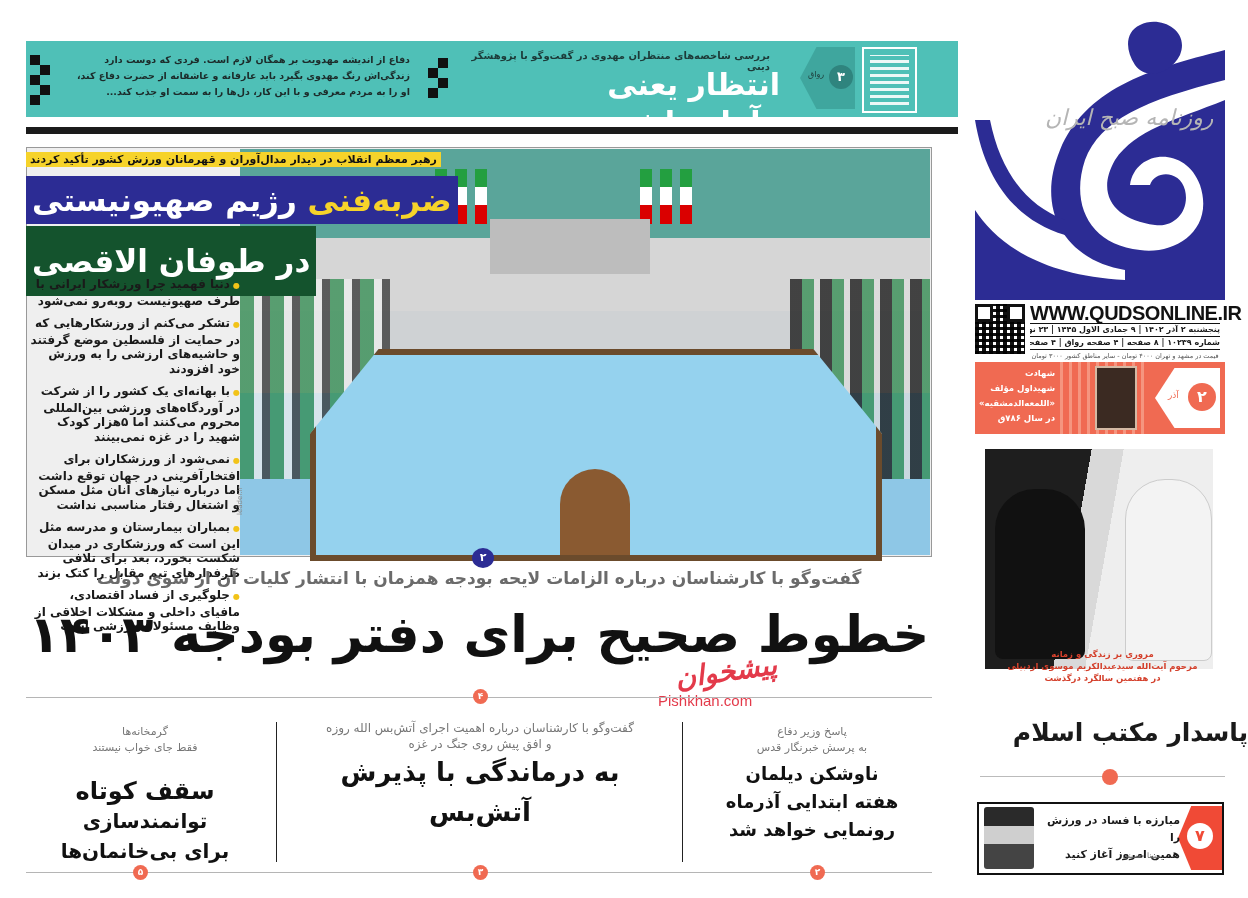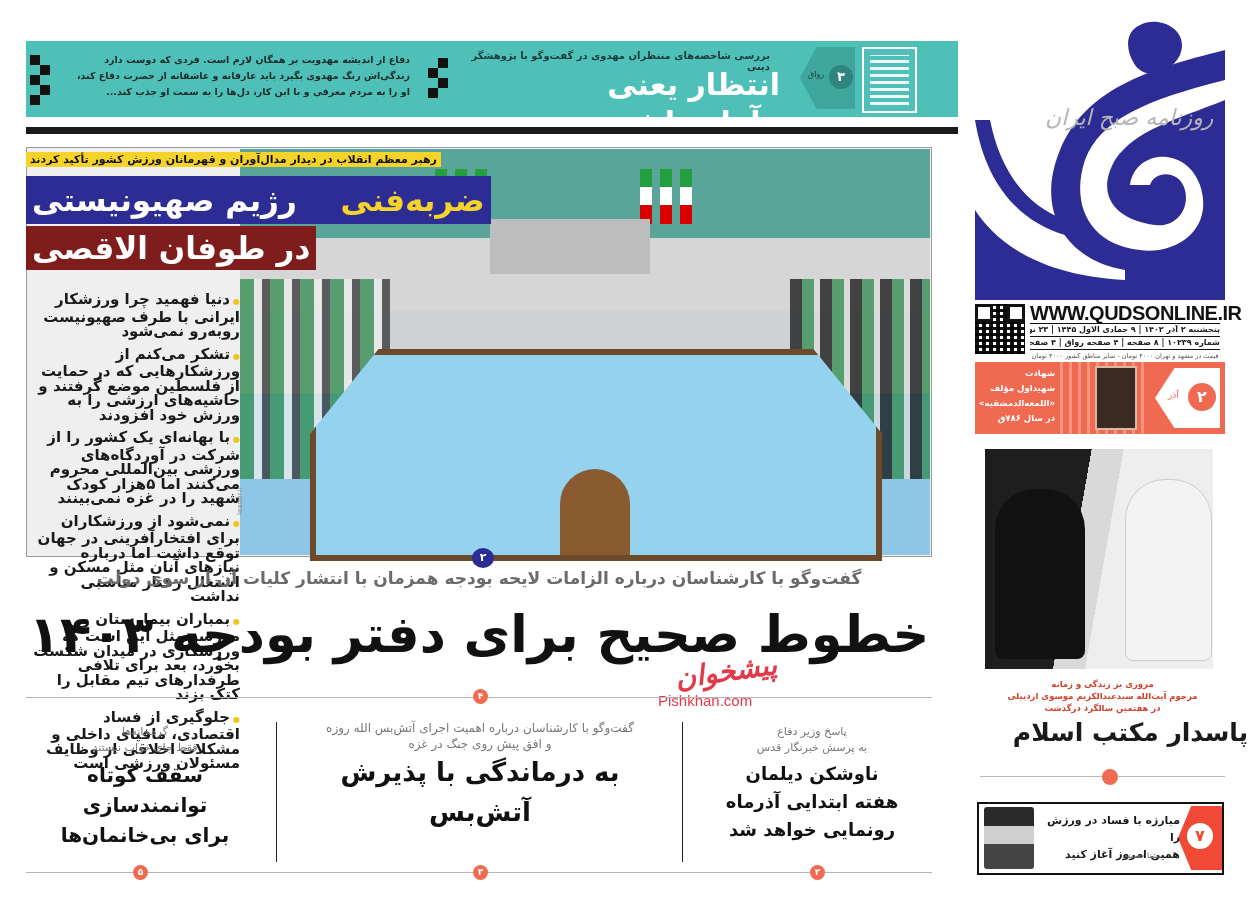--- a/index.html
+++ b/index.html
@@ -38,21 +38,21 @@
   .book{left:1095px;top:366px;width:42px;height:64px;background:#3b2a22;border:2px solid #d4b9a4;box-sizing:border-box;}
   .anniv-text{left:980px;top:366px;width:75px;font-size:8.5px;line-height:15px;color:#fff;font-weight:bold;text-align:right;}
   .anniv-hex{left:1155px;top:368px;width:65px;height:60px;background:#fff;clip-path:polygon(30% 0,100% 0,100% 100%,30% 100%,0 50%);}
   .anniv-circle{left:1188px;top:383px;width:28px;height:28px;border-radius:50%;background:#f06a52;color:#fff;font-size:16px;font-weight:bold;text-align:center;line-height:28px;}
   .anniv-month{left:1168px;top:390px;font-size:9px;color:#f06a52;}
 
   
   .photo-bw{left:985px;top:449px;width:228px;height:220px;background:linear-gradient(100deg,#1e1e1e 0 40%,#d9d9d9 40% 52%,#eee 52% 100%);}
   .photo-bw .p1{position:absolute;left:10px;top:40px;width:90px;height:170px;background:#111;border-radius:40px 40px 8px 8px;}
   .photo-bw .p2{position:absolute;left:140px;top:30px;width:85px;height:180px;background:#f3f3f3;border-radius:40px 40px 8px 8px;border:1px solid #ccc;}
-  .right-kicker{left:980px;top:678px;width:245px;font-size:8.5px;line-height:12px;color:#d4402c;font-weight:bold;text-align:center;}
+  .right-kicker{left:980px;top:648px;width:245px;font-size:8.5px;line-height:12px;color:#d4402c;font-weight:bold;text-align:center;}
   .right-title{left:1008px;top:718px;width:245px;font-size:25px;font-weight:900;text-align:center;}
   .right-rule{left:980px;top:776px;width:245px;height:1px;background:#bbb;}
   .right-badge{left:1102px;top:769px;width:16px;height:16px;border-radius:50%;background:#f06a52;}
 
   .opinion{left:977px;top:802px;width:247px;height:73px;border:2px solid #111;box-sizing:border-box;}
   .op-hex{left:1178px;top:806px;width:44px;height:64px;background:#f04a36;clip-path:polygon(30% 0,100% 0,100% 100%,30% 100%,0 50%);}
   .op-circle{left:1187px;top:823px;width:26px;height:26px;border-radius:50%;background:#fff;color:#f04a36;font-size:16px;font-weight:bold;text-align:center;line-height:26px;}
   .op-title{left:1035px;top:812px;width:145px;font-size:11px;line-height:17px;font-weight:900;text-align:right;}
   .op-author{left:1035px;top:851px;width:125px;font-size:7.5px;color:#666;text-align:right;}
   .op-photo{left:984px;top:807px;width:50px;height:62px;background:linear-gradient(180deg,#2a2a2a 0 30%,#cfcfcf 30% 60%,#444 60% 100%);border-radius:3px;}
@@ -62,23 +62,23 @@
   .photo{left:240px;top:149px;width:690px;height:406px;background:linear-gradient(180deg,#5aa59a 0 22%,#d6d6d6 22% 40%,#cfd2d4 40% 60%,#8ec7e6 60% 100%);}
   .photo .stage{position:absolute;left:250px;top:70px;width:160px;height:55px;background:#bdbdbd;}
   .photo .ring{position:absolute;left:70px;top:200px;width:560px;height:200px;background:#95d2ee;border:6px solid #6b4b2c;clip-path:polygon(12% 0,88% 0,100% 40%,100% 100%,0 100%,0 40%);}
   .photo .crowdL{position:absolute;left:0;top:130px;width:150px;height:200px;background:repeating-linear-gradient(90deg,#2e8b4e 0 14px,#eee 14px 22px,#333 22px 30px);opacity:.75;}
   .photo .crowdR{position:absolute;right:0;top:130px;width:140px;height:200px;background:repeating-linear-gradient(90deg,#111 0 12px,#2e8b4e 12px 24px,#ddd 24px 30px);opacity:.75;}
   .photo .arch{position:absolute;left:320px;top:320px;width:70px;height:86px;background:#8a5a31;border-radius:35px 35px 0 0;}
   .photo .flag{position:absolute;top:20px;width:12px;height:55px;background:linear-gradient(180deg,#239f40 0 33%,#fff 33% 66%,#da0000 66%);}
 
   .kicker-yellow{left:26px;top:152px;background:#f6d32a;font-size:11px;font-weight:900;padding:1px 4px;color:#111;}
   .head-blue1{left:26px;top:176px;background:#2c2c94;color:#fff;font-size:31px;font-weight:900;padding:0 6px;line-height:48px;}
-  .head-blue1 .yel{color:#f6d32a;margin-left:33px;}
-  .head-blue2{left:26px;top:226px;background:#7f1d1d;color:#fff;font-size:31px;font-weight:900;padding:0 6px;line-height:44px;}
-  .bullets{left:30px;top:292px;width:210px;font-size:15px;line-height:14.5px;font-weight:bold;text-align:right;}
+  .head-blue1 .yel{color:#f6d32a;}
+  .head-blue2{left:26px;top:226px;background:#14532d;color:#fff;font-size:31px;font-weight:900;padding:13px 6px;line-height:44px;}
+  .bullets{left:30px;top:277px;width:210px;font-size:12px;line-height:14.5px;font-weight:bold;text-align:right;}
   .bullets li{list-style:none;margin:0 0 8px 0;}
   .bullets li::before{content:"●";color:#f2c318;font-size:8px;margin-left:3px;}
   .credit{left:236px;top:515px;font-size:7px;color:#888;transform:rotate(-90deg);transform-origin:left top;}
   .page-badge-blue{left:472px;top:548px;width:22px;height:20px;border-radius:50%;background:#2c2c94;color:#fff;font-size:11px;font-weight:bold;text-align:center;line-height:20px;}
 
   .main-kicker{left:26px;top:568px;width:906px;font-size:17px;font-weight:bold;color:#6b6b6b;text-align:center;}
   .main-title{left:26px;top:592px;width:906px;font-size:51px;font-weight:900;color:#111;text-align:center;line-height:86px;}
   .watermark-fa{left:675px;top:655px;font-size:28px;color:#e33a4a;font-weight:bold;font-style:italic;transform:rotate(-8deg);}
   .watermark-en{left:658px;top:692px;font-size:15px;color:#e33a4a;font-family:"Liberation Sans",sans-serif;}
 
@@ -196,21 +196,21 @@
 <div class="abs watermark-en">Pishkhan.com</div>
 <div class="abs rule" style="left:26px;top:697px;width:906px"></div>
 <div class="abs badge-o" style="left:473px;top:689px">۴</div>
 
 <div class="abs vline" style="left:276px;top:722px;height:140px"></div>
 <div class="abs vline" style="left:682px;top:722px;height:140px"></div>
 
 <div class="abs rtl" style="left:30px;top:724px;width:230px">
   <div class="col-kicker">گرمخانه‌ها</div>
   <div class="col-kicker">فقط جای خواب نیستند</div>
-  <div class="col-title" style="font-size:20px;line-height:30px;margin-top:4px">سقف کوتاه</div>
+  <div class="col-title" style="font-size:24px;line-height:30px;margin-top:20px">سقف کوتاه</div>
   <div class="col-title" style="font-size:20px;line-height:30px">توانمندسازی</div>
   <div class="col-title" style="font-size:20px;line-height:30px">برای بی‌خانمان‌ها</div>
 </div>
 <div class="abs rtl" style="left:285px;top:720px;width:390px">
   <div class="col-kicker" style="font-size:12px">گفت‌وگو با کارشناسان درباره اهمیت اجرای آتش‌بس الله روزه</div>
   <div class="col-kicker" style="font-size:12px">و افق پیش روی جنگ در غزه</div>
   <div class="col-title" style="font-size:26px;line-height:40px">به درماندگی با پذیرش آتش‌بس</div>
 </div>
 <div class="abs rtl" style="left:692px;top:724px;width:240px">
   <div class="col-kicker">پاسخ وزیر دفاع</div>

